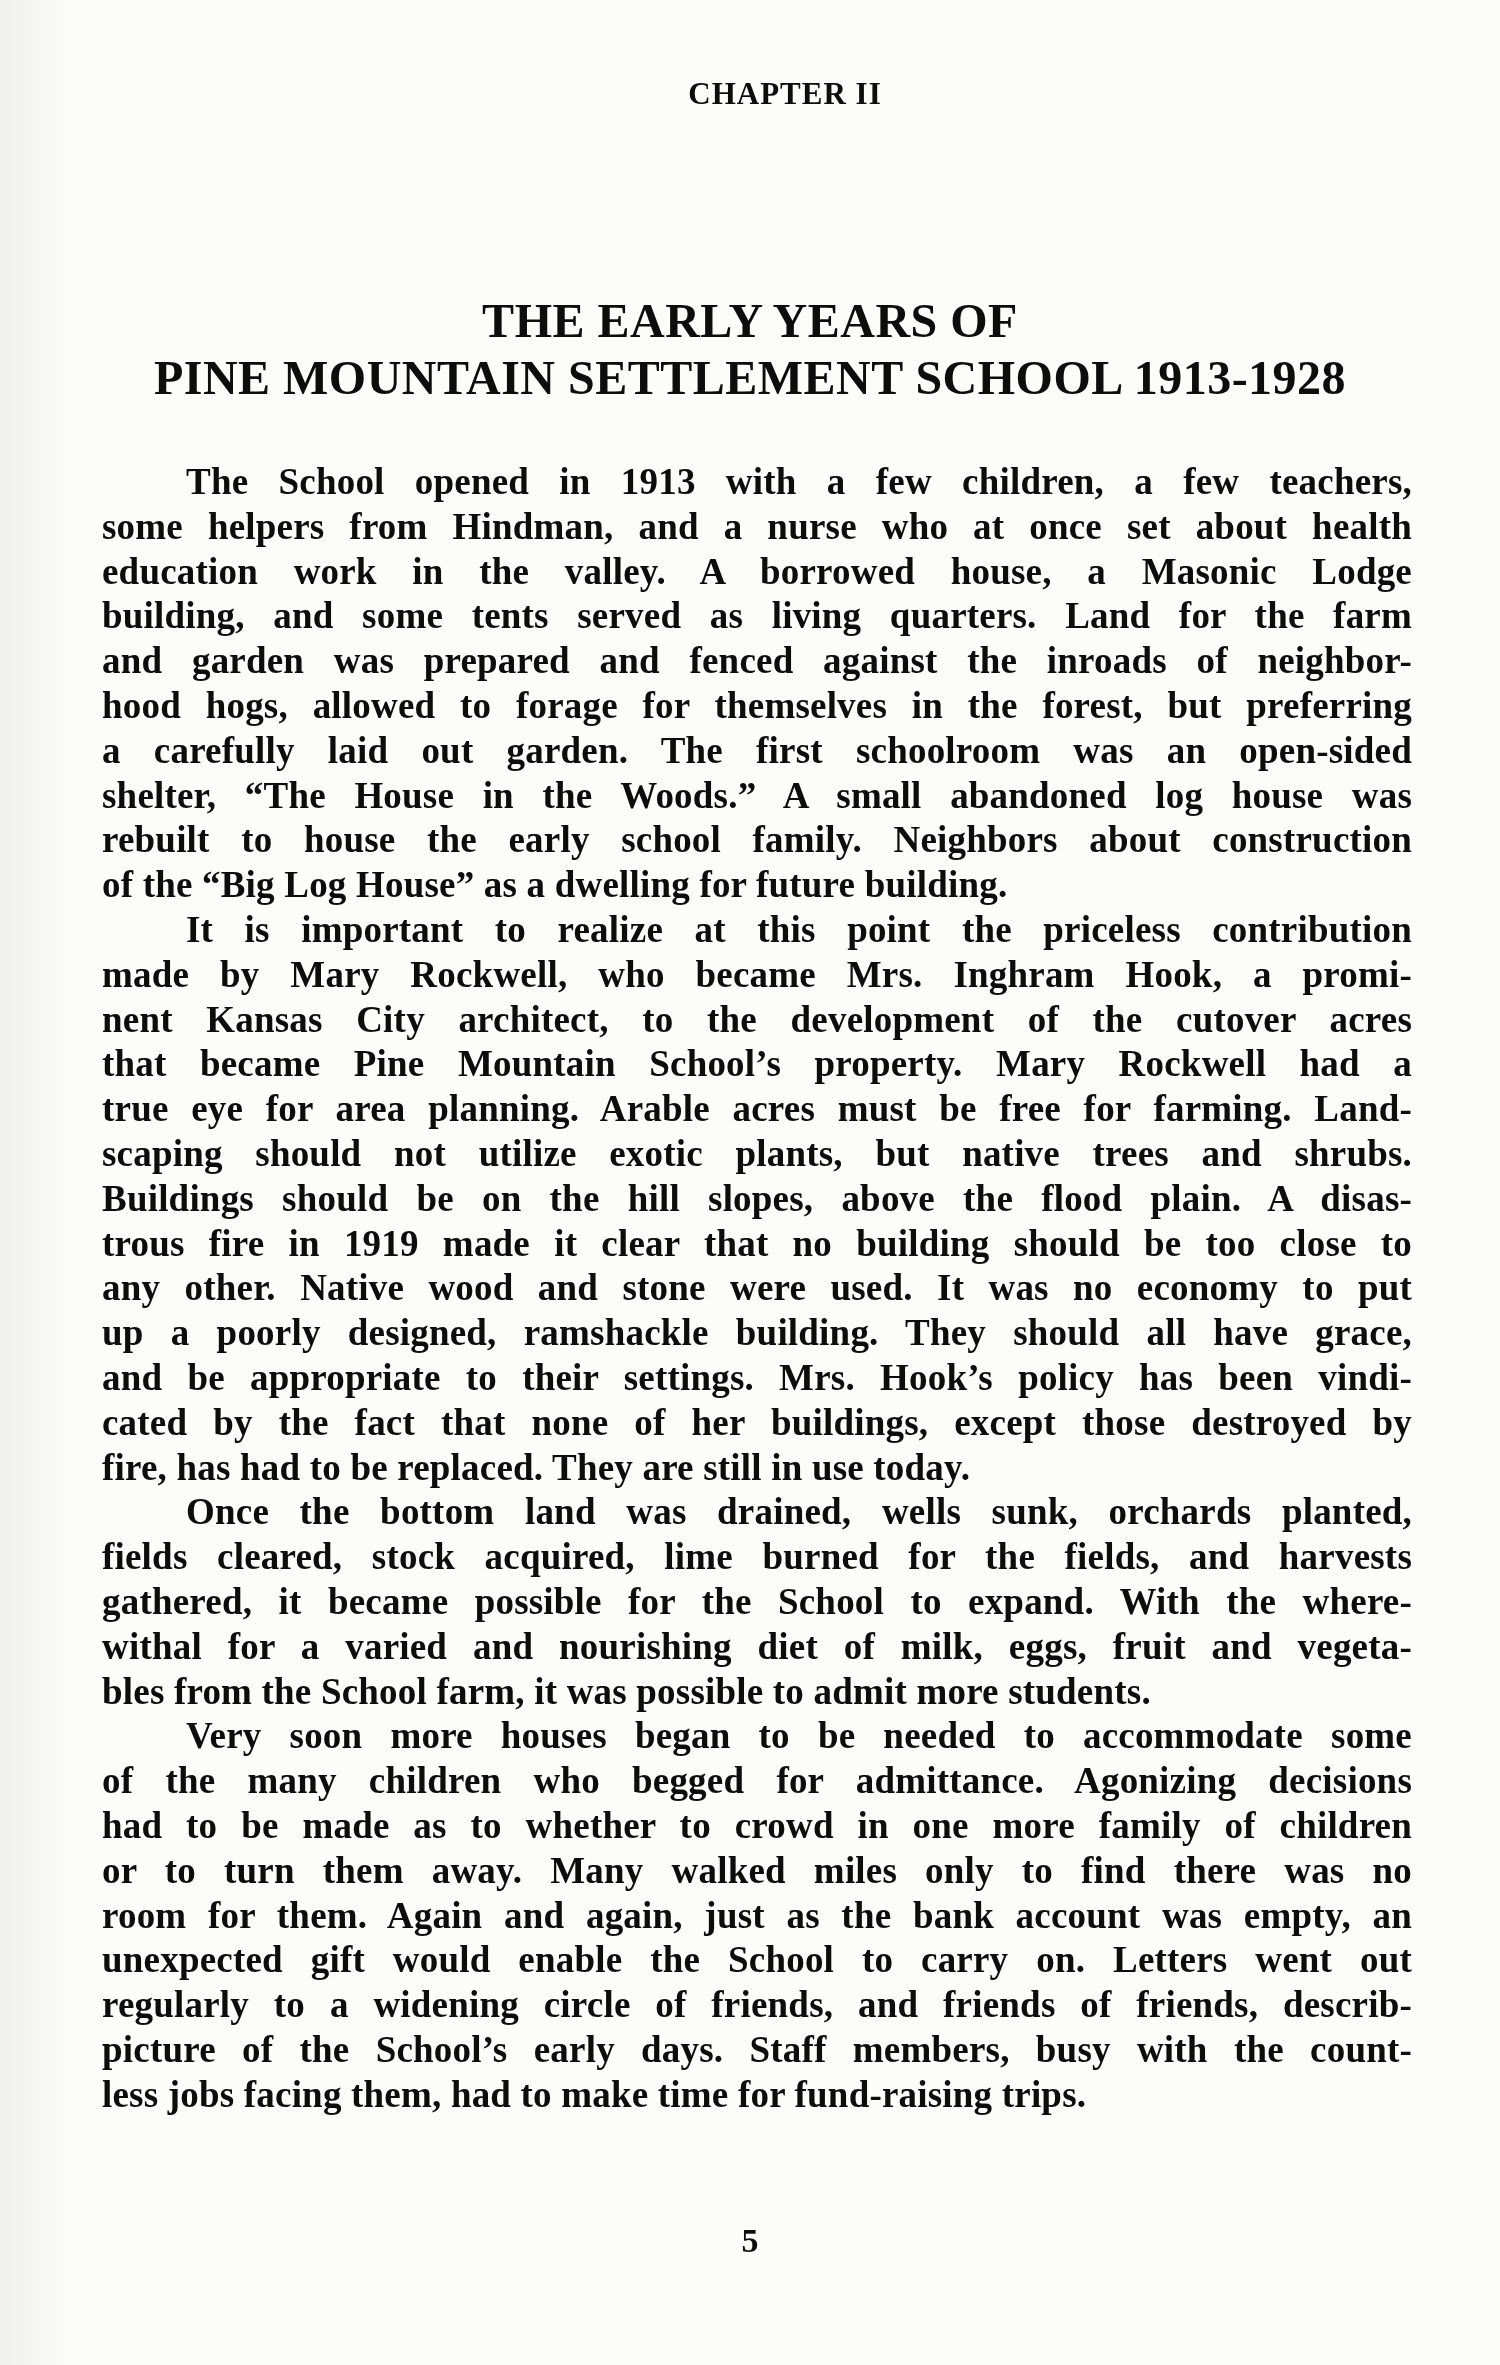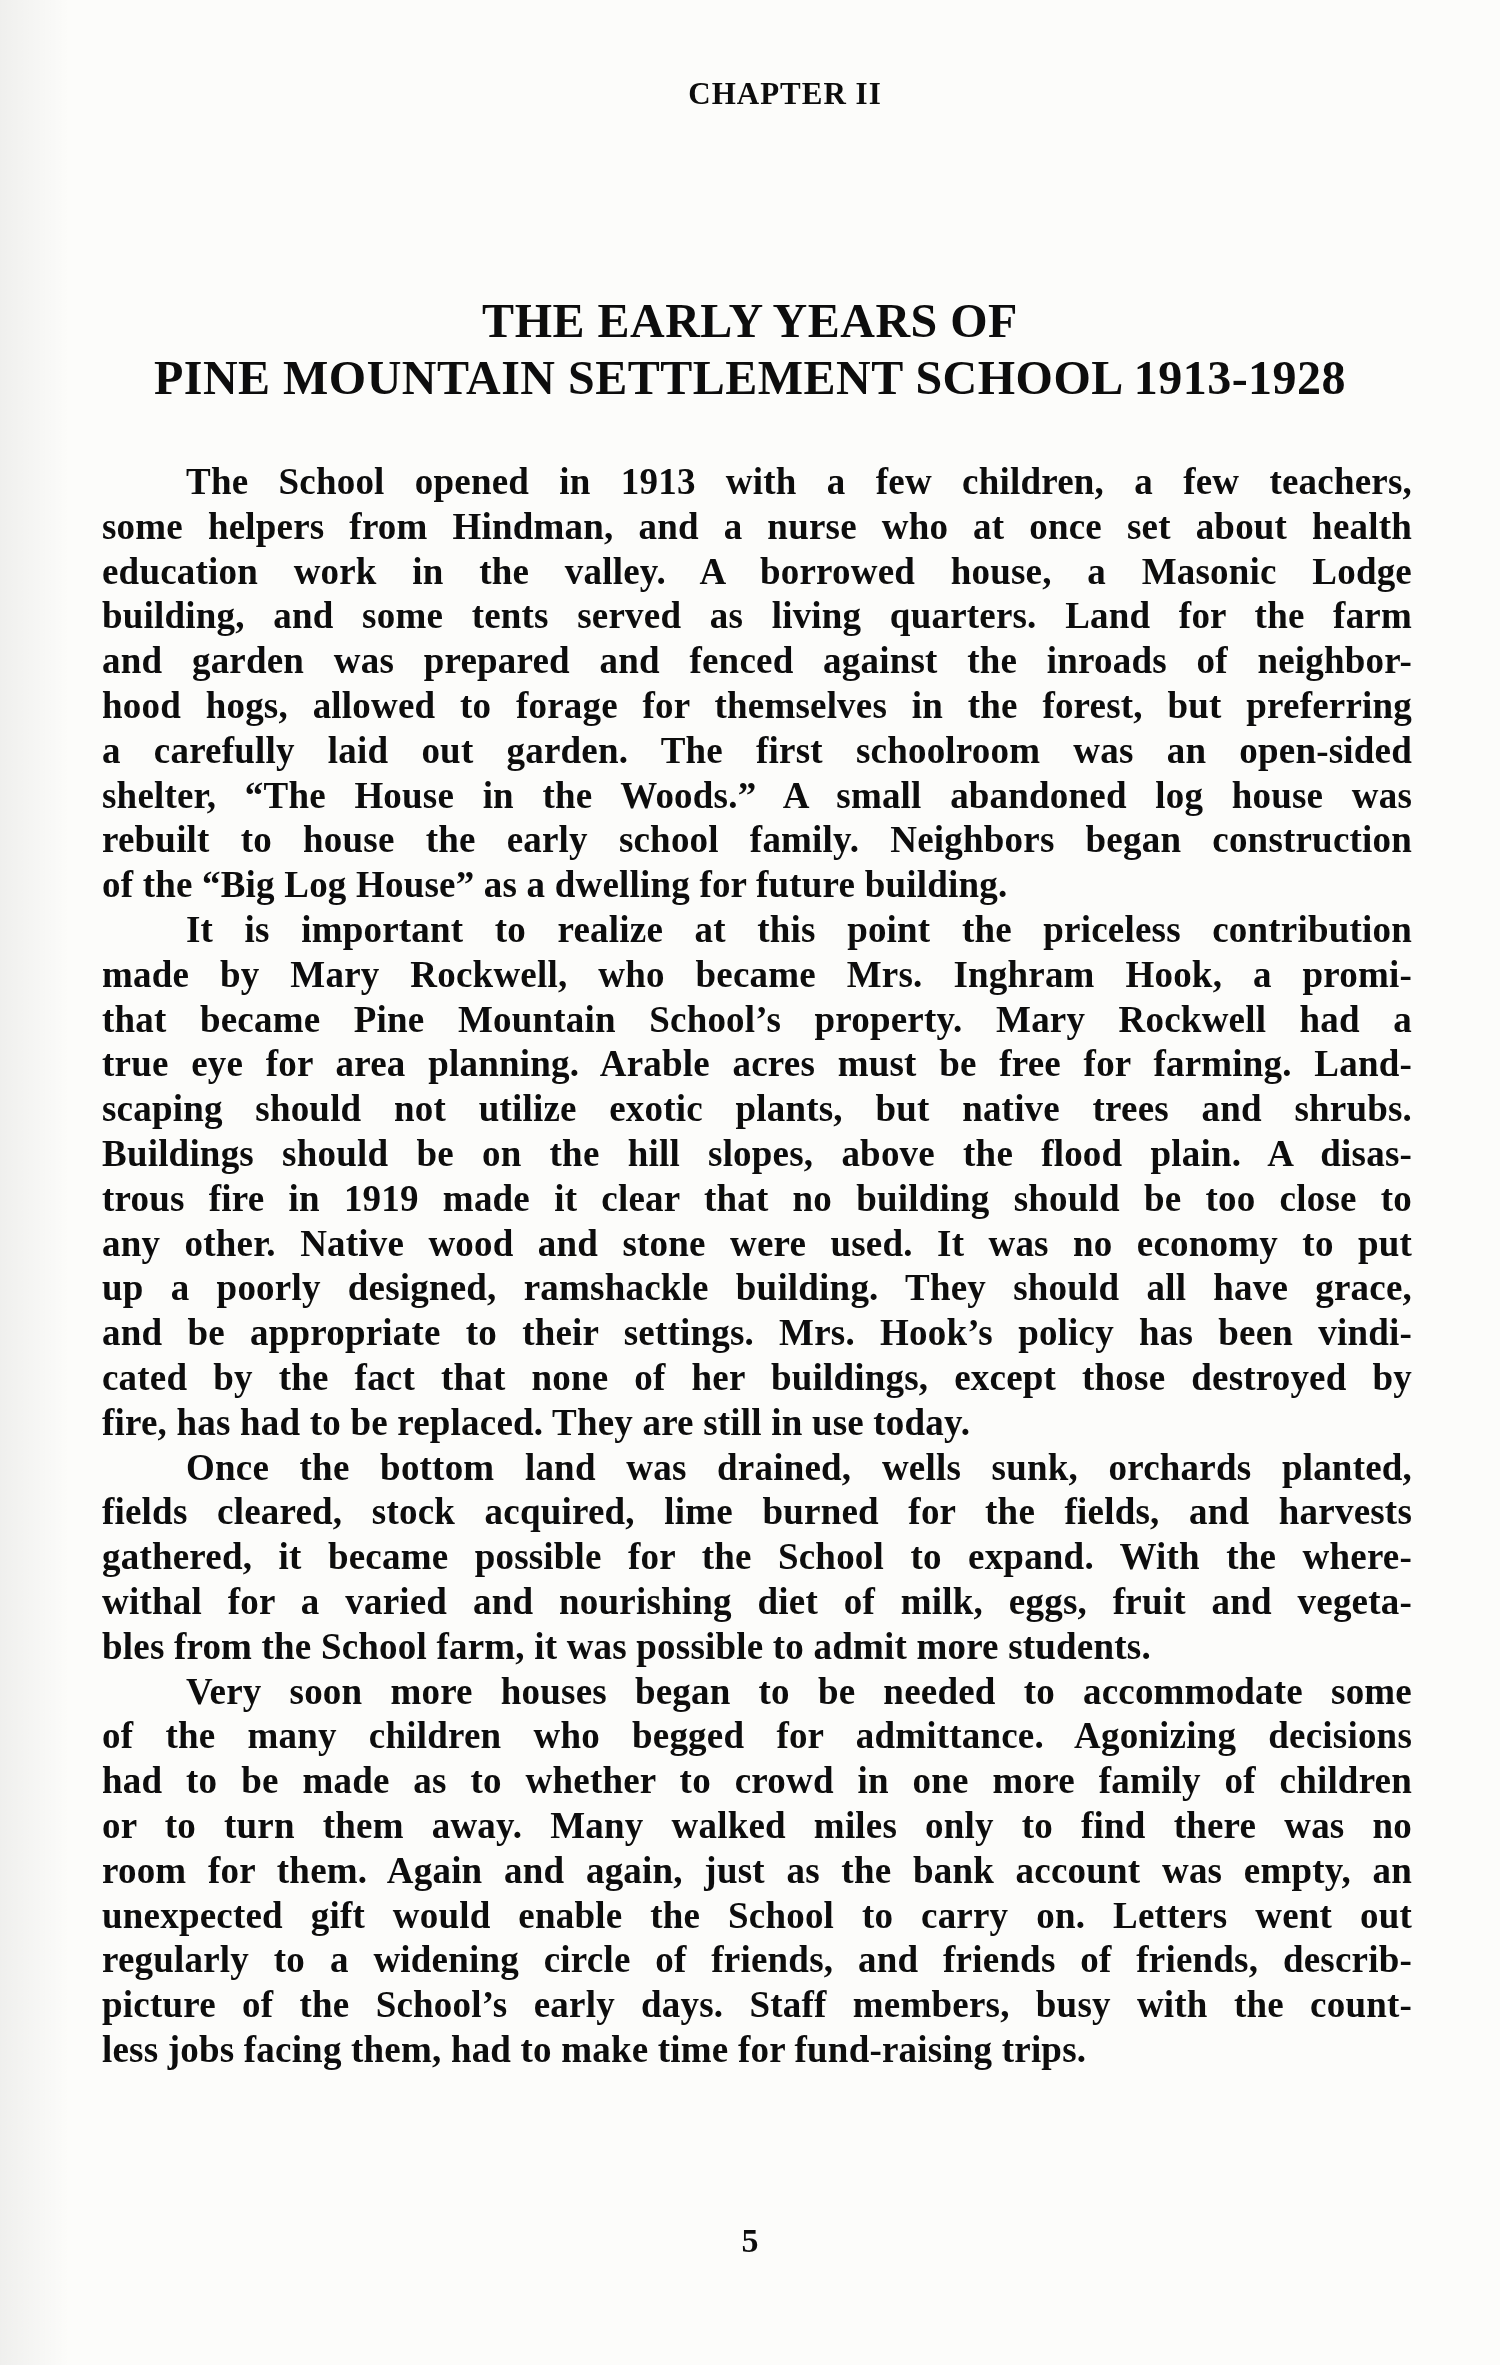--- a/index.html
+++ b/index.html
@@ -85,26 +85,27 @@
   <div class="body-text">
       <div class="paragraph">
         <div class="line first">The School opened in 1913 with a few children, a few teachers,</div>
         <div class="line">some helpers from Hindman, and a nurse who at once set about health</div>
         <div class="line">education work in the valley. A borrowed house, a Masonic Lodge</div>
         <div class="line">building, and some tents served as living quarters. Land for the farm</div>
         <div class="line">and garden was prepared and fenced against the inroads of neighbor-</div>
         <div class="line">hood hogs, allowed to forage for themselves in the forest, but preferring</div>
         <div class="line">a carefully laid out garden. The first schoolroom was an open-sided</div>
         <div class="line">shelter, “The House in the Woods.” A small abandoned log house was</div>
-        <div class="line">rebuilt to house the early school family. Neighbors began construction</div>
+        <div class="line">rebuilt to house the early school family. Neighbors about construction</div>
         <div class="line last">of the “Big Log House” as a dwelling for future building.</div>
       </div>
       <div class="paragraph">
         <div class="line first">It is important to realize at this point the priceless contribution</div>
         <div class="line">made by Mary Rockwell, who became Mrs. Inghram Hook, a promi-</div>
+        <div class="line">nent Kansas City architect, to the development of the cutover acres</div>
         <div class="line">that became Pine Mountain School’s property. Mary Rockwell had a</div>
         <div class="line">true eye for area planning. Arable acres must be free for farming. Land-</div>
         <div class="line">scaping should not utilize exotic plants, but native trees and shrubs.</div>
         <div class="line">Buildings should be on the hill slopes, above the flood plain. A disas-</div>
         <div class="line">trous fire in 1919 made it clear that no building should be too close to</div>
         <div class="line">any other. Native wood and stone were used. It was no economy to put</div>
         <div class="line">up a poorly designed, ramshackle building. They should all have grace,</div>
         <div class="line">and be appropriate to their settings. Mrs. Hook’s policy has been vindi-</div>
         <div class="line">cated by the fact that none of her buildings, except those destroyed by</div>
         <div class="line last">fire, has had to be replaced. They are still in use today.</div>

